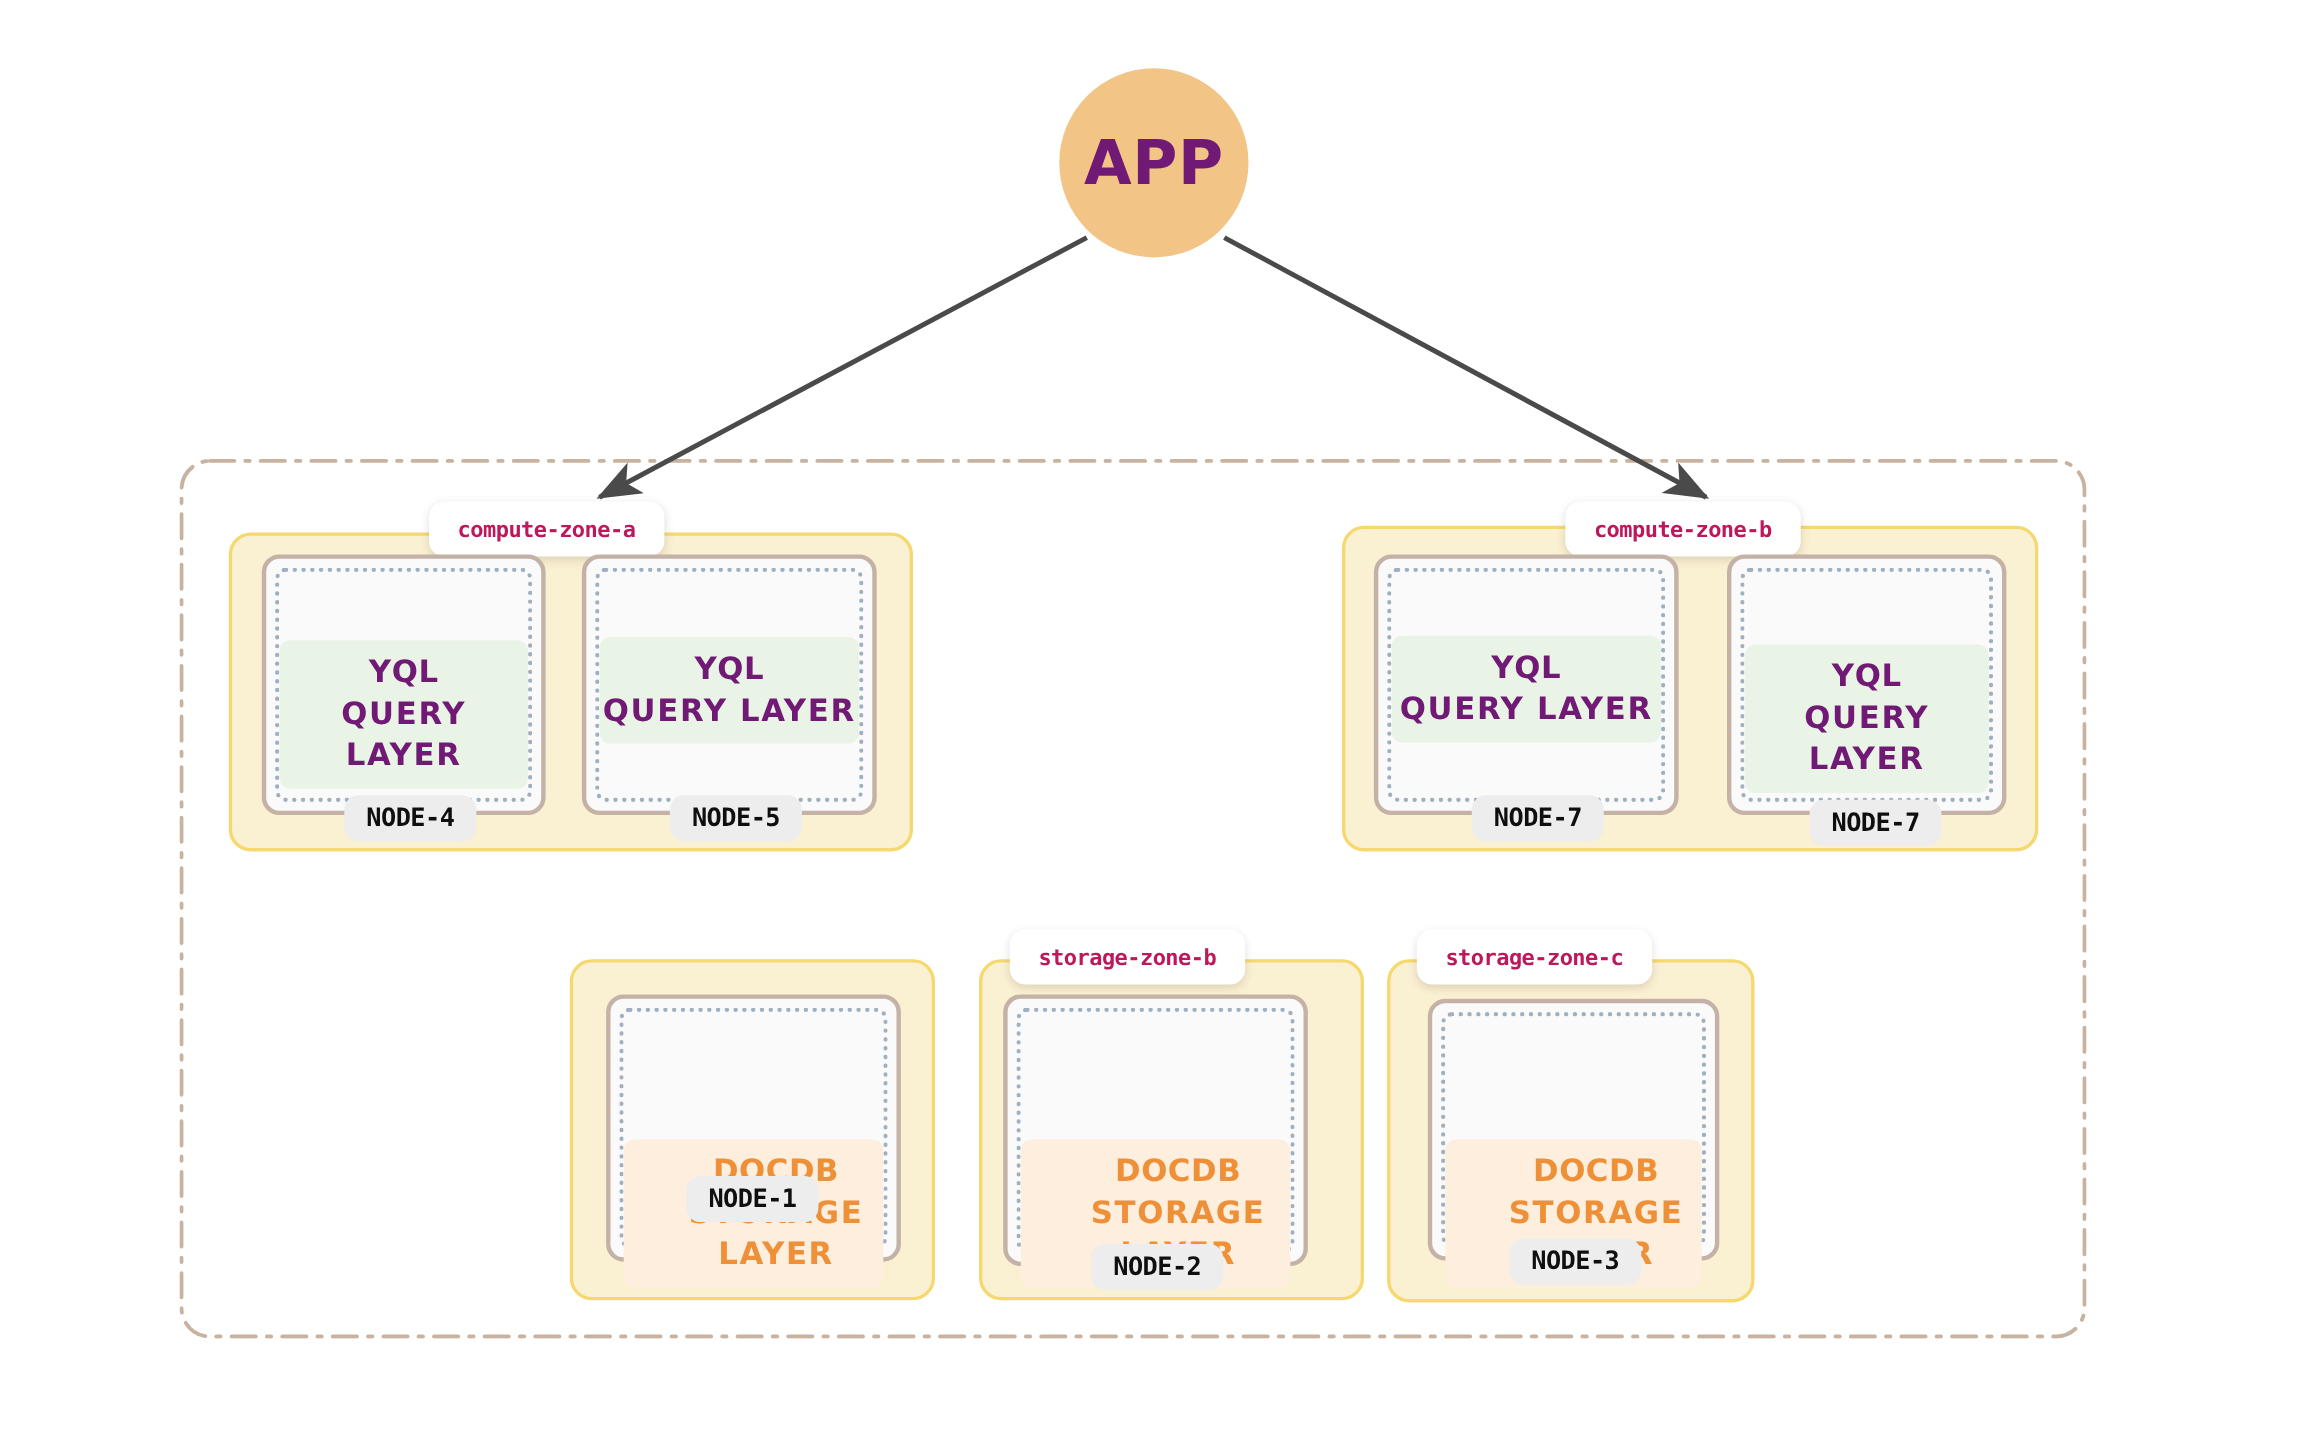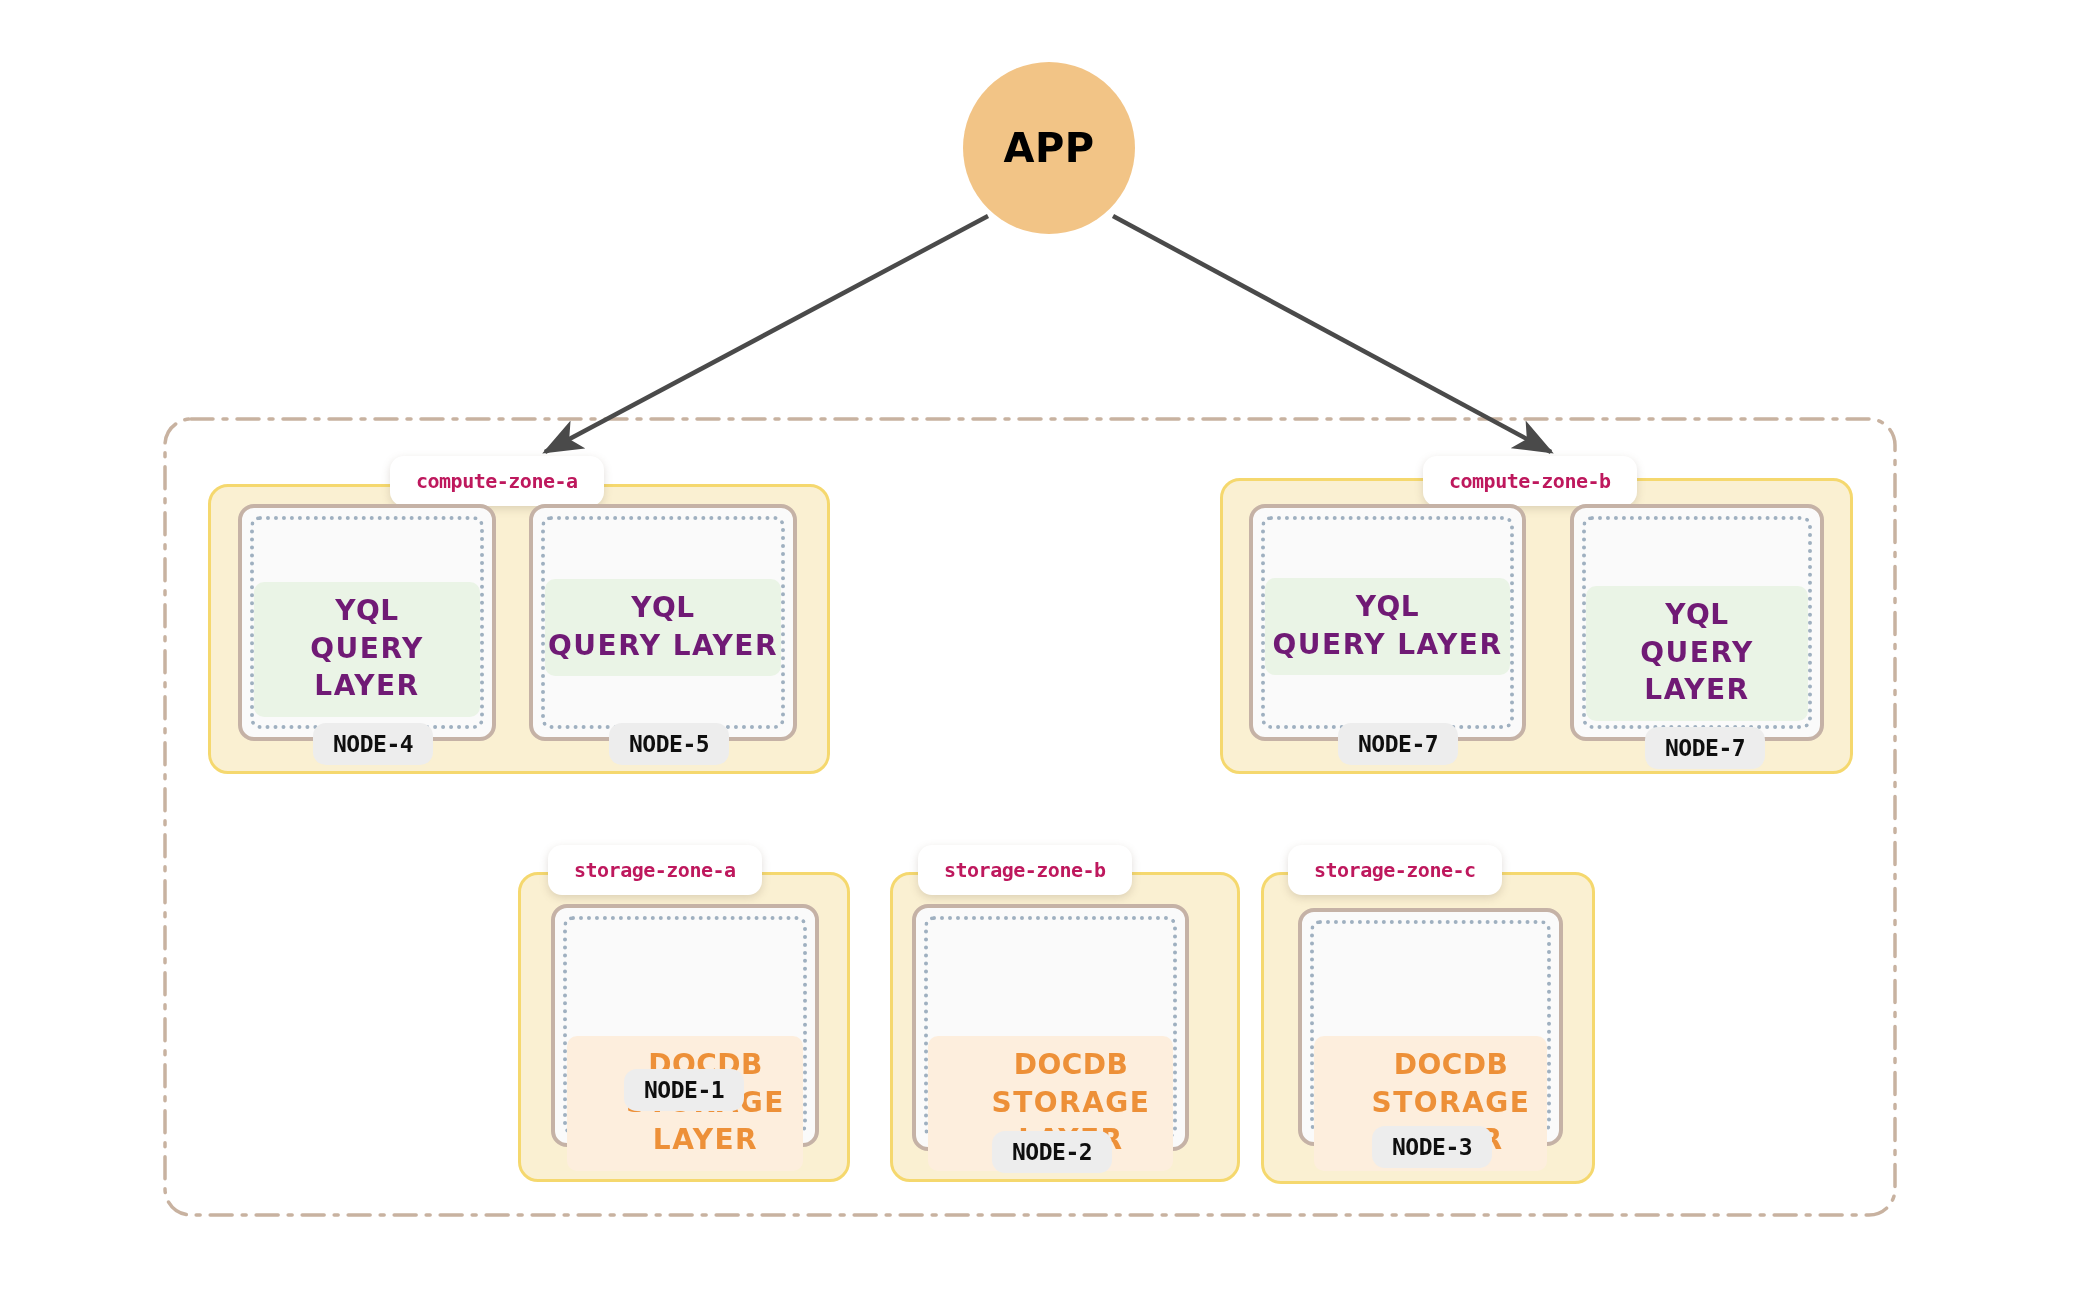--- a/index.html
+++ b/index.html
@@ -30,23 +30,23 @@
     width: 172px;
     height: 172px;
     border-radius: 50%;
     background: #f2c486;
     display: flex;
     align-items: center;
     justify-content: center;
   }
   .app-circle .app-label {
     font-family: "DejaVu Sans", sans-serif;
-    font-size: 40px;
-    font-weight: 700;
-    color: #000000;
+    font-size: 56px;
+    font-weight: 700;
+    color: #701a75;
     letter-spacing: 0.5px;
   }
 
   
   #edges {
     position: absolute;
     left: 0; top: 0;
     width: 2088px;
     height: 1308px;
     pointer-events: none;
@@ -183,21 +183,20 @@
     <div class="node-inner"></div>
     <div class="layer-box layer-yql" style="top:78px;">
       <div>YQL</div>
       <div class="layer-line2">QUERY LAYER</div>
     </div>
   </div>
   <div class="node-badge" style="left:1645px; top:727px;">NODE-7</div>
 
   <div class="zone" style="left:518px; top:872px; width:332px; height:310px;">
   </div>
-  <div class="zone-label" style="left:548px; top:845px;">storage-zone-a</div>
 
   <div class="node" style="left:551px; top:904px; width:268px; height:243px;">
     <div class="node-inner"></div>
     <div class="layer-box layer-docdb" style="top:128px;">
       <div>DOCDB</div>
       <div class="layer-line2">STORAGE LAYER</div>
     </div>
   </div>
   <div class="node-badge" style="left:624px; top:1069px;">NODE-1</div>
 

